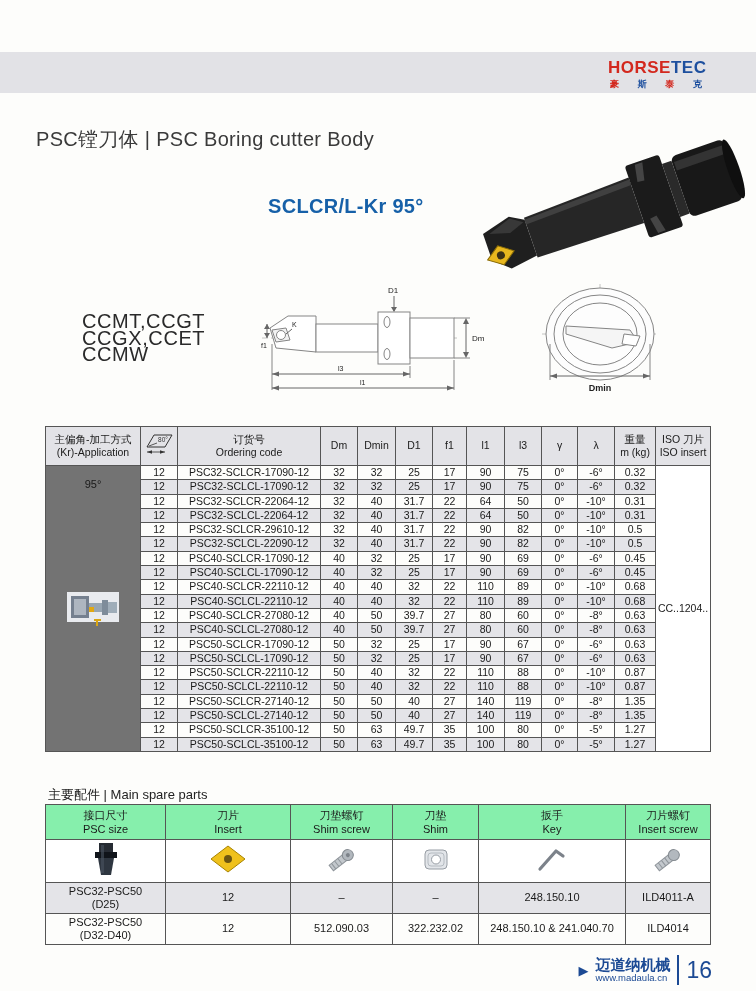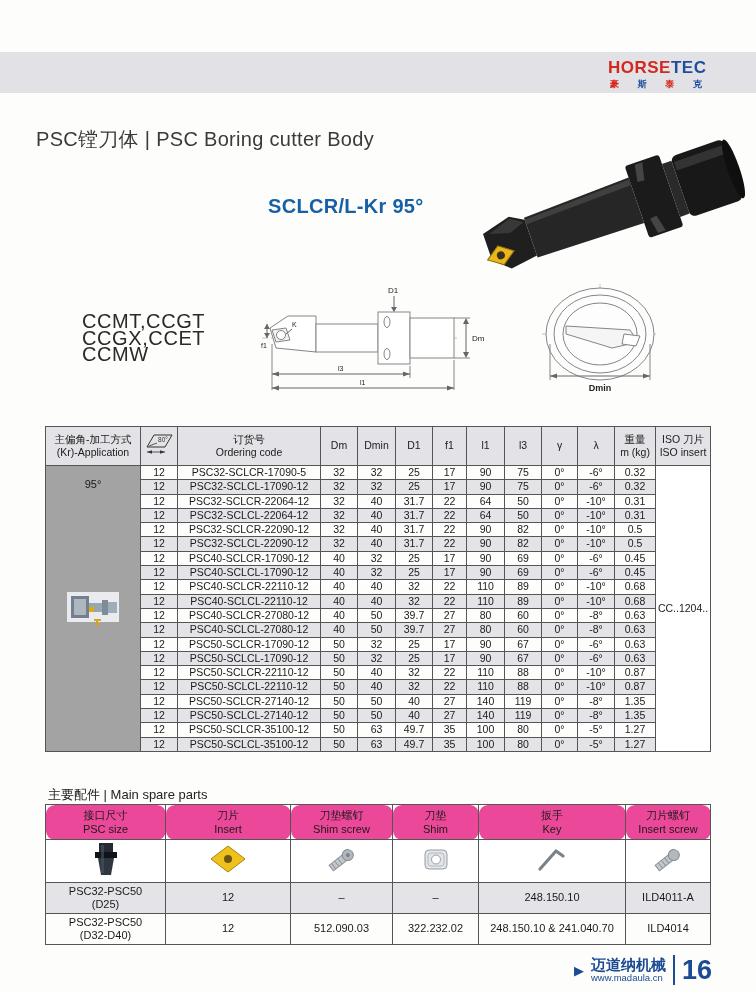--- a/index.html
+++ b/index.html
@@ -21,40 +21,40 @@
   .photo{position:absolute;left:468px;top:134px;width:280px;height:152px;}
   .drawA{position:absolute;left:260px;top:282px;width:235px;height:118px;}
   .drawB{position:absolute;left:542px;top:284px;width:120px;height:112px;}
 
   table{border-collapse:collapse;table-layout:fixed;}
   .main-table{position:absolute;left:45px;top:426px;width:665px;font-size:10.5px;color:#1a1a1a;border:1.5px solid #3c3c3c;padding-left:15px;}
   .main-table th,.main-table td{border:1px solid #555;padding:0;text-align:center;vertical-align:middle;overflow:hidden;white-space:nowrap;}
   .main-table thead th{background:#e3e3e7;font-weight:normal;height:38px;line-height:1.25;font-size:10.5px;}
   .main-table tbody td{height:13.3px;line-height:13.3px;}
   .main-table tr.shade td{background:#e4e4e8;}
-  .main-table td.app-cell{background:#a3a3a3;vertical-align:top;}
+  .main-table td.app-cell{background:#737373;vertical-align:top;}
   .main-table td.iso-cell{background:#fff;font-size:10.5px;margin-top:24px;}
   .app-angle{margin-top:12px;font-size:11px;}
   .app-icon{margin-top:98px;}
 
   .spare-title{position:absolute;left:48px;top:786px;font-size:13px;color:#222;}
   .spare-table{position:absolute;left:45px;top:804px;width:665px;font-size:11px;color:#1a1a1a;border:1.5px solid #3c3c3c;}
   .spare-table th,.spare-table td{border:1px solid #555;padding:0;text-align:center;vertical-align:middle;}
-  .spare-table thead th{background:#ec4899;font-weight:normal;height:34px;line-height:1.3;font-size:11px;border-radius:9px;}
+  .spare-table thead th{background:#86efac;font-weight:normal;height:34px;line-height:1.3;font-size:11px;}
   .spare-table tr.icons-row td{height:42px;background:#fff;}
   .spare-table tr.shade td{background:#e4e4e8;}
   .spare-table tbody td{height:30px;line-height:1.2;}
 
   .notes{position:absolute;left:48px;top:933px;width:662px;display:flex;justify-content:space-between;font-size:12.5px;color:#222;}
   .footer{position:absolute;top:955px;right:44px;display:flex;align-items:center;gap:7px;color:#1c4a94;}
   .footer-tri{font-size:13px;line-height:13px;}
   .brand{font-size:15px;font-weight:bold;line-height:16px;white-space:nowrap;}
   .url{font-size:9.5px;line-height:10px;}
   .divider{width:2px;height:30px;background:#1c4a94;}
-  .page-num{font-size:27px;font-weight:bold;line-height:27px;}
+  .page-num{font-size:23px;font-weight:normal;line-height:27px;}
   svg text{font-family:"Liberation Sans",sans-serif;}
 </style>
 </head>
 <body>
 
 <div class="page">
 
   <div class="band"></div>
 
   <div class="logo">
@@ -220,21 +220,21 @@
           <rect x="8" y="10" width="12" height="16" fill="#aeb6c0"></rect>
           <rect x="23" y="14" width="13" height="9" fill="#98a6b2"></rect>
           <rect x="23" y="18" width="5" height="5" fill="#e2a812"></rect>
           <rect x="36" y="11" width="6" height="15" fill="#7e8c9a"></rect>
           <rect x="42" y="13" width="9" height="11" fill="#9fadb9"></rect>
           <path d="M28 31 h7 M31 31 v6" stroke="#d9a514" stroke-width="2" fill="none"></path>
         </svg>
       </div>
     </td>
           <td>12</td>
-          <td>PSC32-SCLCR-17090-5</td>
+          <td>PSC32-SCLCR-17090-12</td>
           <td>32</td>
           <td>32</td>
           <td>25</td>
           <td>17</td>
           <td>90</td>
           <td>75</td>
           <td>0°</td>
           <td>-6°</td>
           <td>0.32</td>
           <td class="iso-cell" rowspan="20">
@@ -275,21 +275,21 @@
           <td>31.7</td>
           <td>22</td>
           <td>64</td>
           <td>50</td>
           <td>0°</td>
           <td>-10°</td>
           <td>0.31</td>
         </tr>
         <tr>
           <td>12</td>
-          <td>PSC32-SCLCR-22090-12</td>
+          <td>PSC32-SCLCR-29610-12</td>
           <td>32</td>
           <td>40</td>
           <td>31.7</td>
           <td>22</td>
           <td>90</td>
           <td>82</td>
           <td>0°</td>
           <td>-10°</td>
           <td>0.5</td>
         </tr>

